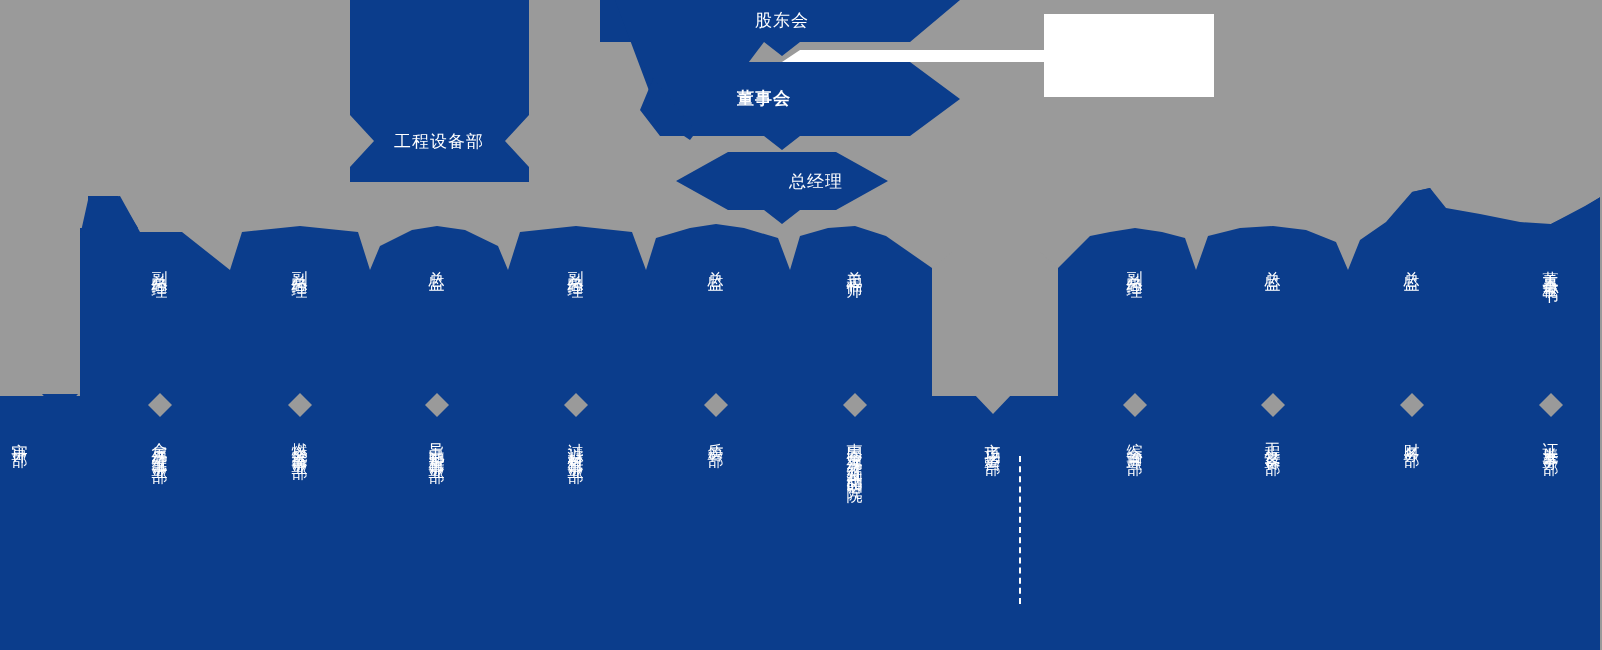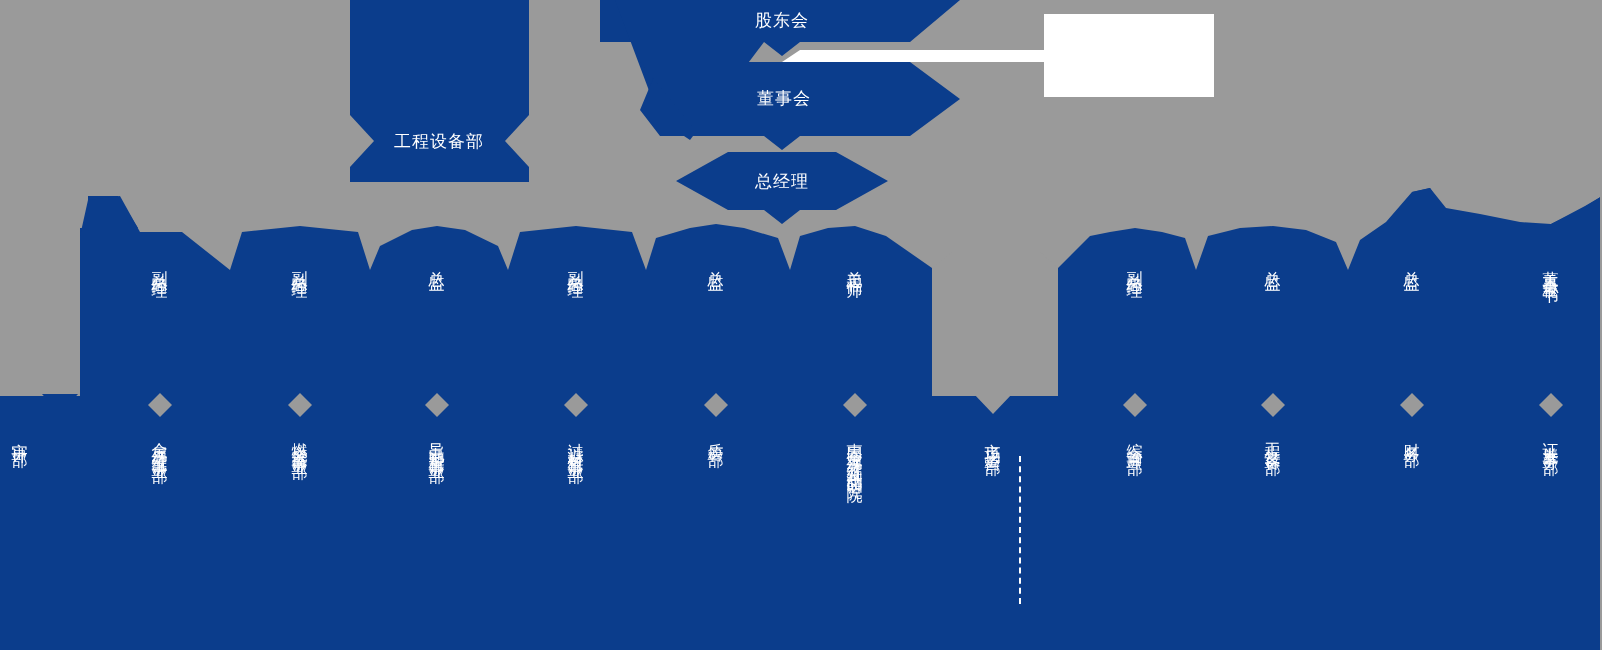--- a/index.html
+++ b/index.html
@@ -120,23 +120,23 @@
 
     <path fill="#ffffff" d="M 782,62 L 800,50 L 1214,50 L 1214,62 L 800,62 Z"></path>
   </svg>
 
   <div class="white-box" style="left:1044px; top:14px; width:170px; height:83px;"></div>
 
   <div class="dashed-line" style="left:1019px; top:456px; height:148px;"></div>
 
   <div class="h-label" style="left:782px; top:20px;">股东会</div>
 
-  <div class="h-label" style="left:784px; top:98px;">董事会</div>
+  <div class="h-label" style="left:764px; top:98px;font-weight:bold;">董事会</div>
 
-  <div class="h-label" style="left:782px; top:181px;font-family:Liberation Serif, serif;">总经理</div>
+  <div class="h-label" style="left:816px; top:181px;font-family:Liberation Serif, serif;">总经理</div>
 
   <div class="h-label" style="left:439px; top:141px;">工程设备部</div>
 
   <div class="v-label role" style="left:160px; top:258px;">副总经理</div>
 
   <div class="v-label role" style="left:300px; top:258px;">副总经理</div>
 
   <div class="v-label role" style="left:437px; top:258px;">总监</div>
 
   <div class="v-label role" style="left:576px; top:258px;">副总经理</div>

